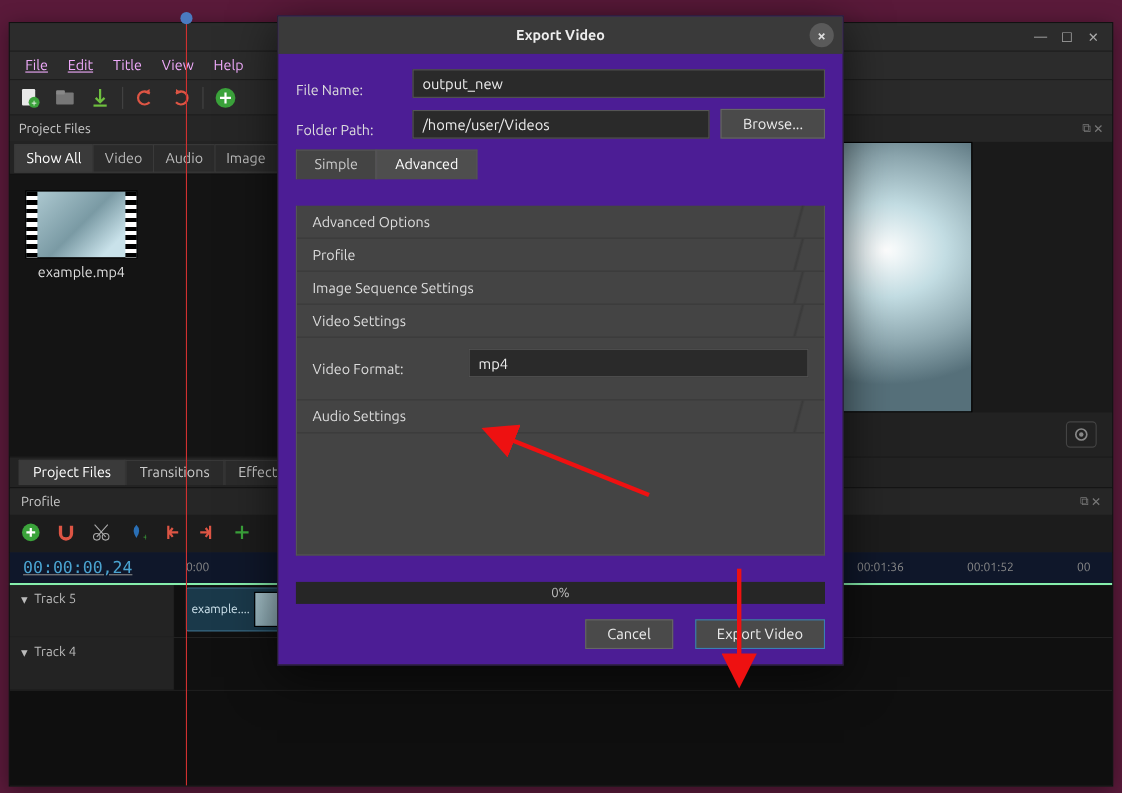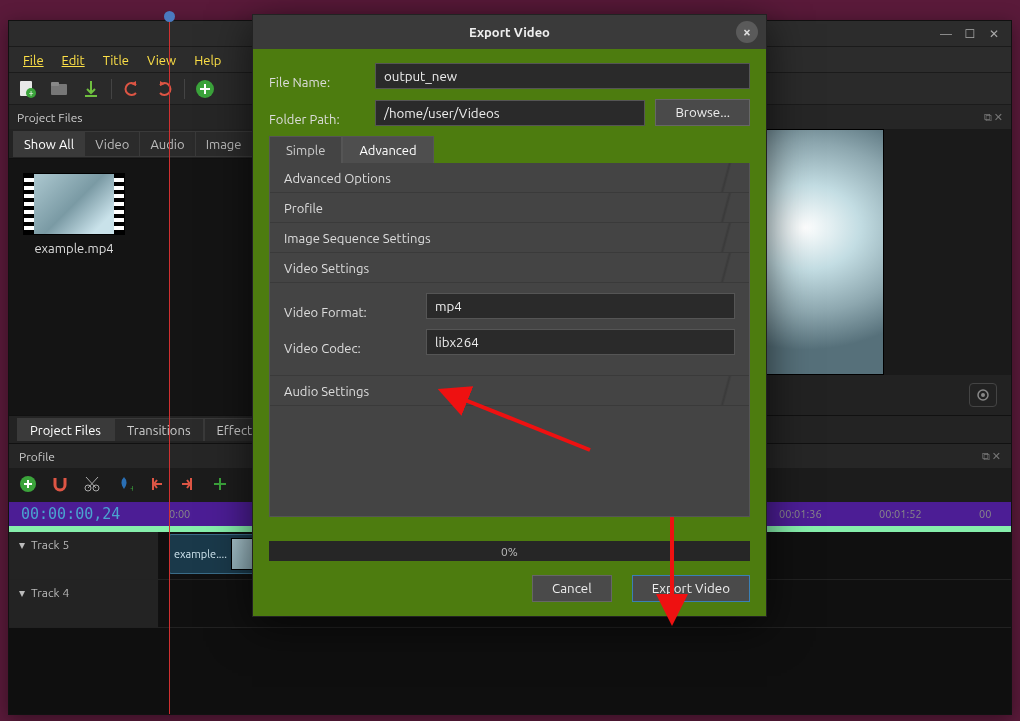--- a/index.html
+++ b/index.html
@@ -4,21 +4,21 @@
 <style>
   * { margin:0; padding:0; box-sizing:border-box; font-family:"Ubuntu","Segoe UI",Arial,sans-serif; }
   body { width:1020px; height:721px; background:#5a1a3a; overflow:hidden; position:relative; color:#ddd; font-size:13px; }
 
   
   .app-window { position:absolute; left:8px; top:20px; width:1004px; height:695px; background:#2a2a2a; border:1px solid #111; box-shadow:0 4px 18px rgba(0,0,0,.4); display:flex; flex-direction:column; }
   .app-titlebar { height:26px; background:#2c2c2c; display:flex; align-items:center; justify-content:flex-end; padding:0 6px; gap:2px; border-bottom:1px solid #1b1b1b; }
   .tb-btn { width:22px; height:18px; display:flex; align-items:center; justify-content:center; color:#aaa; font-size:12px; }
 
   .menubar { height:26px; display:flex; align-items:center; padding:0 6px; gap:2px; background:#2c2c2c; border-bottom:1px solid #1b1b1b; }
-  .menu-item { padding:0 8px; height:22px; display:flex; align-items:center; color:#fde047;text-align:right; }
+  .menu-item { padding:0 8px; height:22px; display:flex; align-items:center; color:#f0abfc;text-align:right; }
   .menu-item u { text-decoration:underline; }
 
   .toolbar { height:32px; display:flex; align-items:center; padding:0 6px; gap:8px; background:#2a2a2a; border-bottom:1px solid #1b1b1b; }
   .tool-icon { width:24px; height:24px; border-radius:3px; display:flex; align-items:center; justify-content:center; }
 
   .main-grid { flex:1; display:flex; flex-direction:column; min-height:0; }
 
   .upper { flex:0 0 300px; display:flex; border-bottom:1px solid #111; }
   .proj-panel { width:486px; display:flex; flex-direction:column; background:#1c1c1c; border-right:1px solid #111; }
   .panel-head { height:24px; display:flex; align-items:center; justify-content:space-between; padding:0 8px; color:#ccc; font-size:12px; background:#262626; }
@@ -39,45 +39,45 @@
   .prev-ctrls { height:40px; display:flex; align-items:center; padding:0 12px; gap:8px; background:#222; color:#aaa; position:relative; }
   .prev-ctrls .play-icons { display:flex; gap:8px; }
   .prev-ctrls .rec { position:absolute; right:14px; width:28px; height:24px; border:1px solid #444; border-radius:4px; display:flex; align-items:center; justify-content:center; }
 
   .tabrow { height:28px; display:flex; align-items:center; padding:0 8px; gap:0; background:#232323; border-bottom:1px solid #111; }
   .tabrow .tab { padding:4px 12px; background:#2b2b2b; border:1px solid #3a3a3a; border-bottom:none; color:#ccc; }
   .tabrow .tab.active { background:#3a3a3a; color:#fff; }
 
   .timeline-head { height:24px; display:flex; align-items:center; padding:0 10px; background:#262626; color:#ccc; font-size:12px; }
   .tl-toolbar { height:34px; display:flex; align-items:center; padding:0 10px; gap:14px; background:#1c1c1c; }
-  .ruler { height:30px; display:flex; align-items:center; background:#4c1d95; border-bottom:6px solid #86efac; position:relative; color:#888; font-size:11px; }
+  .ruler { height:30px; display:flex; align-items:center; background:#0f172a; border-bottom:2px solid #86efac; position:relative; color:#888; font-size:11px;text-decoration:underline; }
   .ruler .tc { width:150px; padding-left:12px; color:#4aa3d0; font-family:monospace; font-size:15px; }
   .ruler-lab { position:absolute; }
   .tracks { flex:1; background:#0f0f0f; }
   .track { height:48px; display:flex; border-bottom:1px solid #222; position:relative; }
   .track-head { width:150px; background:#232323; border-right:1px solid #111; display:flex; align-items:flex-start; padding:6px 10px; color:#bbb; font-size:12px; gap:6px; }
   .track-body { flex:1; position:relative; background:#101010; }
   .clip { position:absolute; top:2px; left:10px; height:40px; width:330px; background:#1a394a; border:1px solid #3a6c88; border-radius:2px; display:flex; align-items:center; padding:0 4px; gap:4px; color:#cfe4ee; font-size:11px; }
   .clip .mini { width:52px; height:32px; background:linear-gradient(135deg,#a8c4cc,#7a9aa4); border:1px solid #000; }
   .playhead { position:absolute; left:160px; top:0; bottom:0; width:1px; background:#d03030; z-index:2; }
   .playhead::before { content:""; position:absolute; left:-5px; top:-10px; width:11px; height:11px; background:#4a7ac0; border-radius:50%; }
 
   
-  .dialog { position:absolute; left:252px; top:14px; width:515px; background:#4d7c0f; border:1px solid #222; box-shadow:0 10px 40px rgba(0,0,0,.6); z-index:10; }
+  .dialog { position:absolute; left:252px; top:14px; width:515px; background:#4c1d95; border:1px solid #222; box-shadow:0 10px 40px rgba(0,0,0,.6); z-index:10; }
   .dlg-titlebar { height:34px; display:flex; align-items:center; justify-content:center; background:#3a3a3a; position:relative; color:#eee; font-weight:bold; }
   .dlg-close { position:absolute; right:8px; top:6px; width:22px; height:22px; border-radius:50%; background:#5a5a5a; color:#ddd; display:flex; align-items:center; justify-content:center; font-size:14px; }
   .dlg-body { padding:14px 16px 8px 16px; }
   .frow { display:flex; align-items:flex-end; gap:10px; margin-bottom:10px; }
   .frow label { width:96px; color:#ddd; }
   .frow input[type=text] { flex:1; height:26px; background:#2a2a2a; border:1px solid #555; color:#eee; padding:4px 8px; }
   .btn { background:#4a4a4a; border:1px solid #666; color:#eee; padding:5px 19px; }
   .dlg-tabs { display:flex; margin-top:4px; }
   .dlg-tab { padding:6px 16px; background:#444; border:1px solid #555; border-bottom:none; color:#ccc; }
   .dlg-tab.active { background:#4e4e4e; color:#fff; }
-  .dlg-pane { border:1px solid #555; background:#444; border-top:none; }
+  .dlg-pane { border:1px solid #555; background:#444; border-top:none;margin-top:24px; }
   .section { height:30px; display:flex; align-items:center; padding:0 14px; color:#ddd; border-bottom:1px solid #3a3a3a; position:relative; }
   .section::after { content:""; position:absolute; right:0; top:0; width:46px; height:100%; background:linear-gradient(105deg,transparent 46%,#3a3a3a 50%,transparent 54%); }
   .subform { padding:10px 14px; border-bottom:1px solid #3a3a3a; }
   .subform .frow label { width:132px; }
   .bitrate input { border:1px solid #3a7fb5 !important; box-shadow:inset 0 0 0 1px #3a7fb5; }
   .progress { height:20px; background:#262626; margin:16px 16px 8px 16px; display:flex; align-items:center; justify-content:center; color:#bbb; font-size:12px; }
   .dlg-actions { display:flex; justify-content:flex-end; gap:20px; padding:6px 16px 14px 16px; }
   .btn.primary { border:1px solid #3a7fb5; }
 
   
@@ -307,24 +307,20 @@
     </div>
     <div class="dlg-pane">
       <div class="section">Advanced Options</div>
       <div class="section">Profile</div>
       <div class="section">Image Sequence Settings</div>
       <div class="section">Video Settings</div>
       <div class="subform">
         <div class="frow">
           <label>Video Format:</label>
           <input type="text" value="mp4" style="">
-        </div>
-        <div class="frow">
-          <label>Video Codec:</label>
-          <input type="text" value="libx264" style="">
         </div>
       </div>
       <div class="section">Audio Settings</div>
       <div style="height:110px"></div>
     </div>
   </div>
   <div class="progress">0%</div>
   <div class="dlg-actions">
     <button class="btn">Cancel</button>
     <button class="btn primary">Export Video</button>

